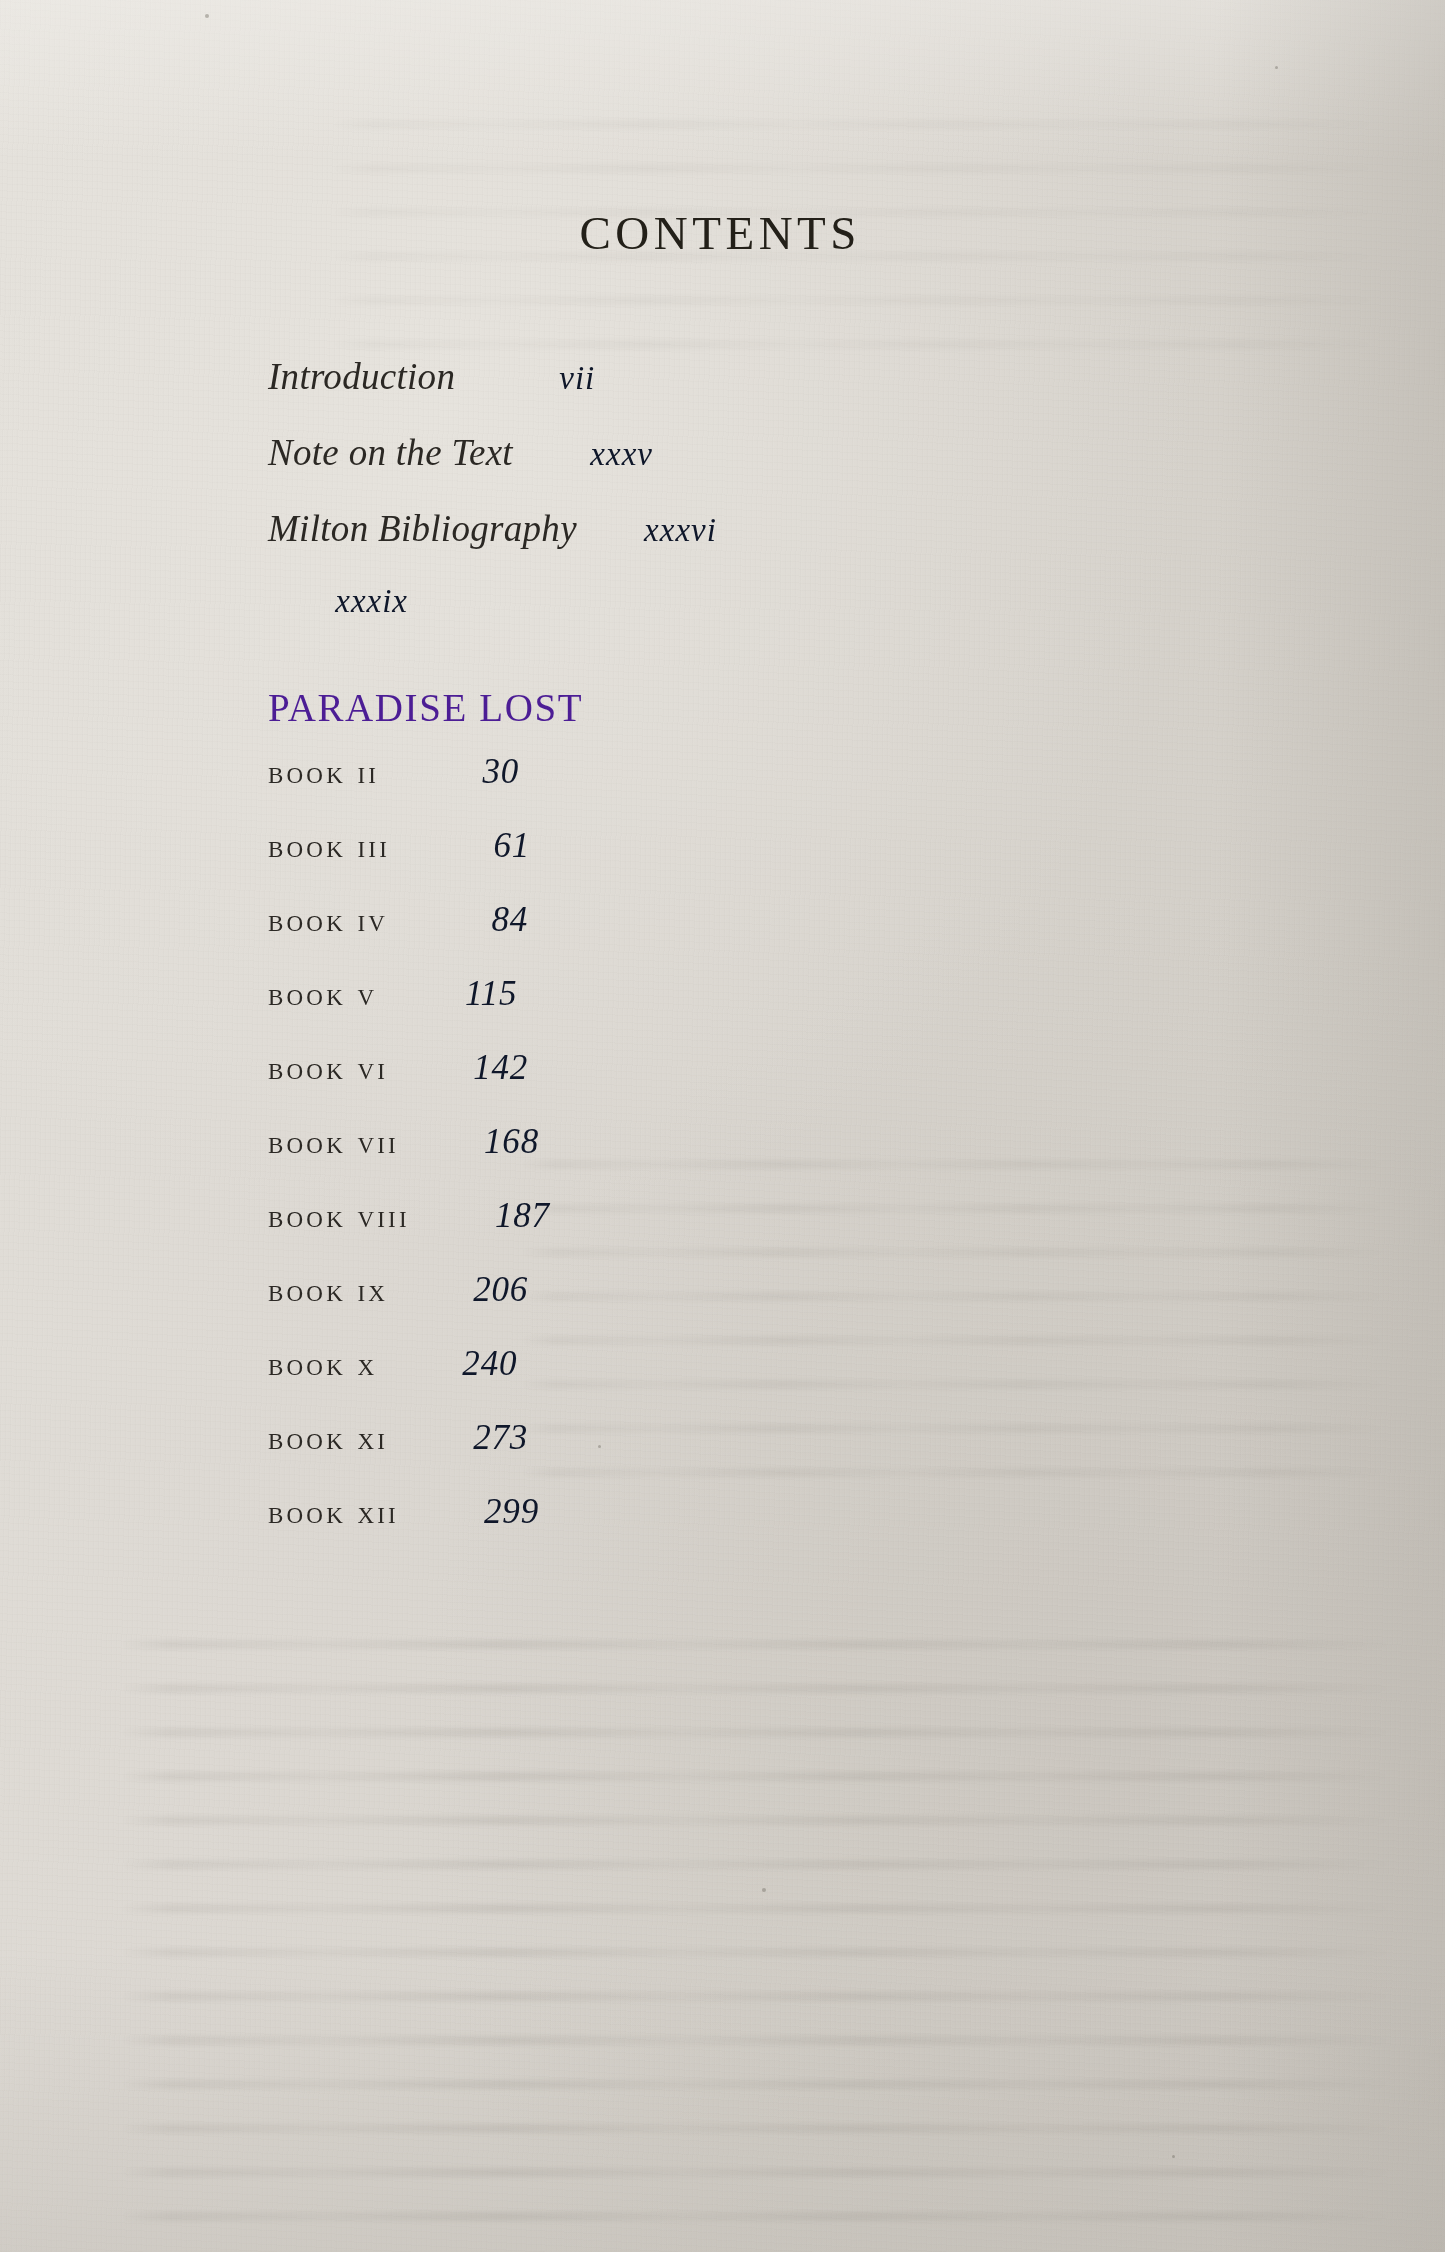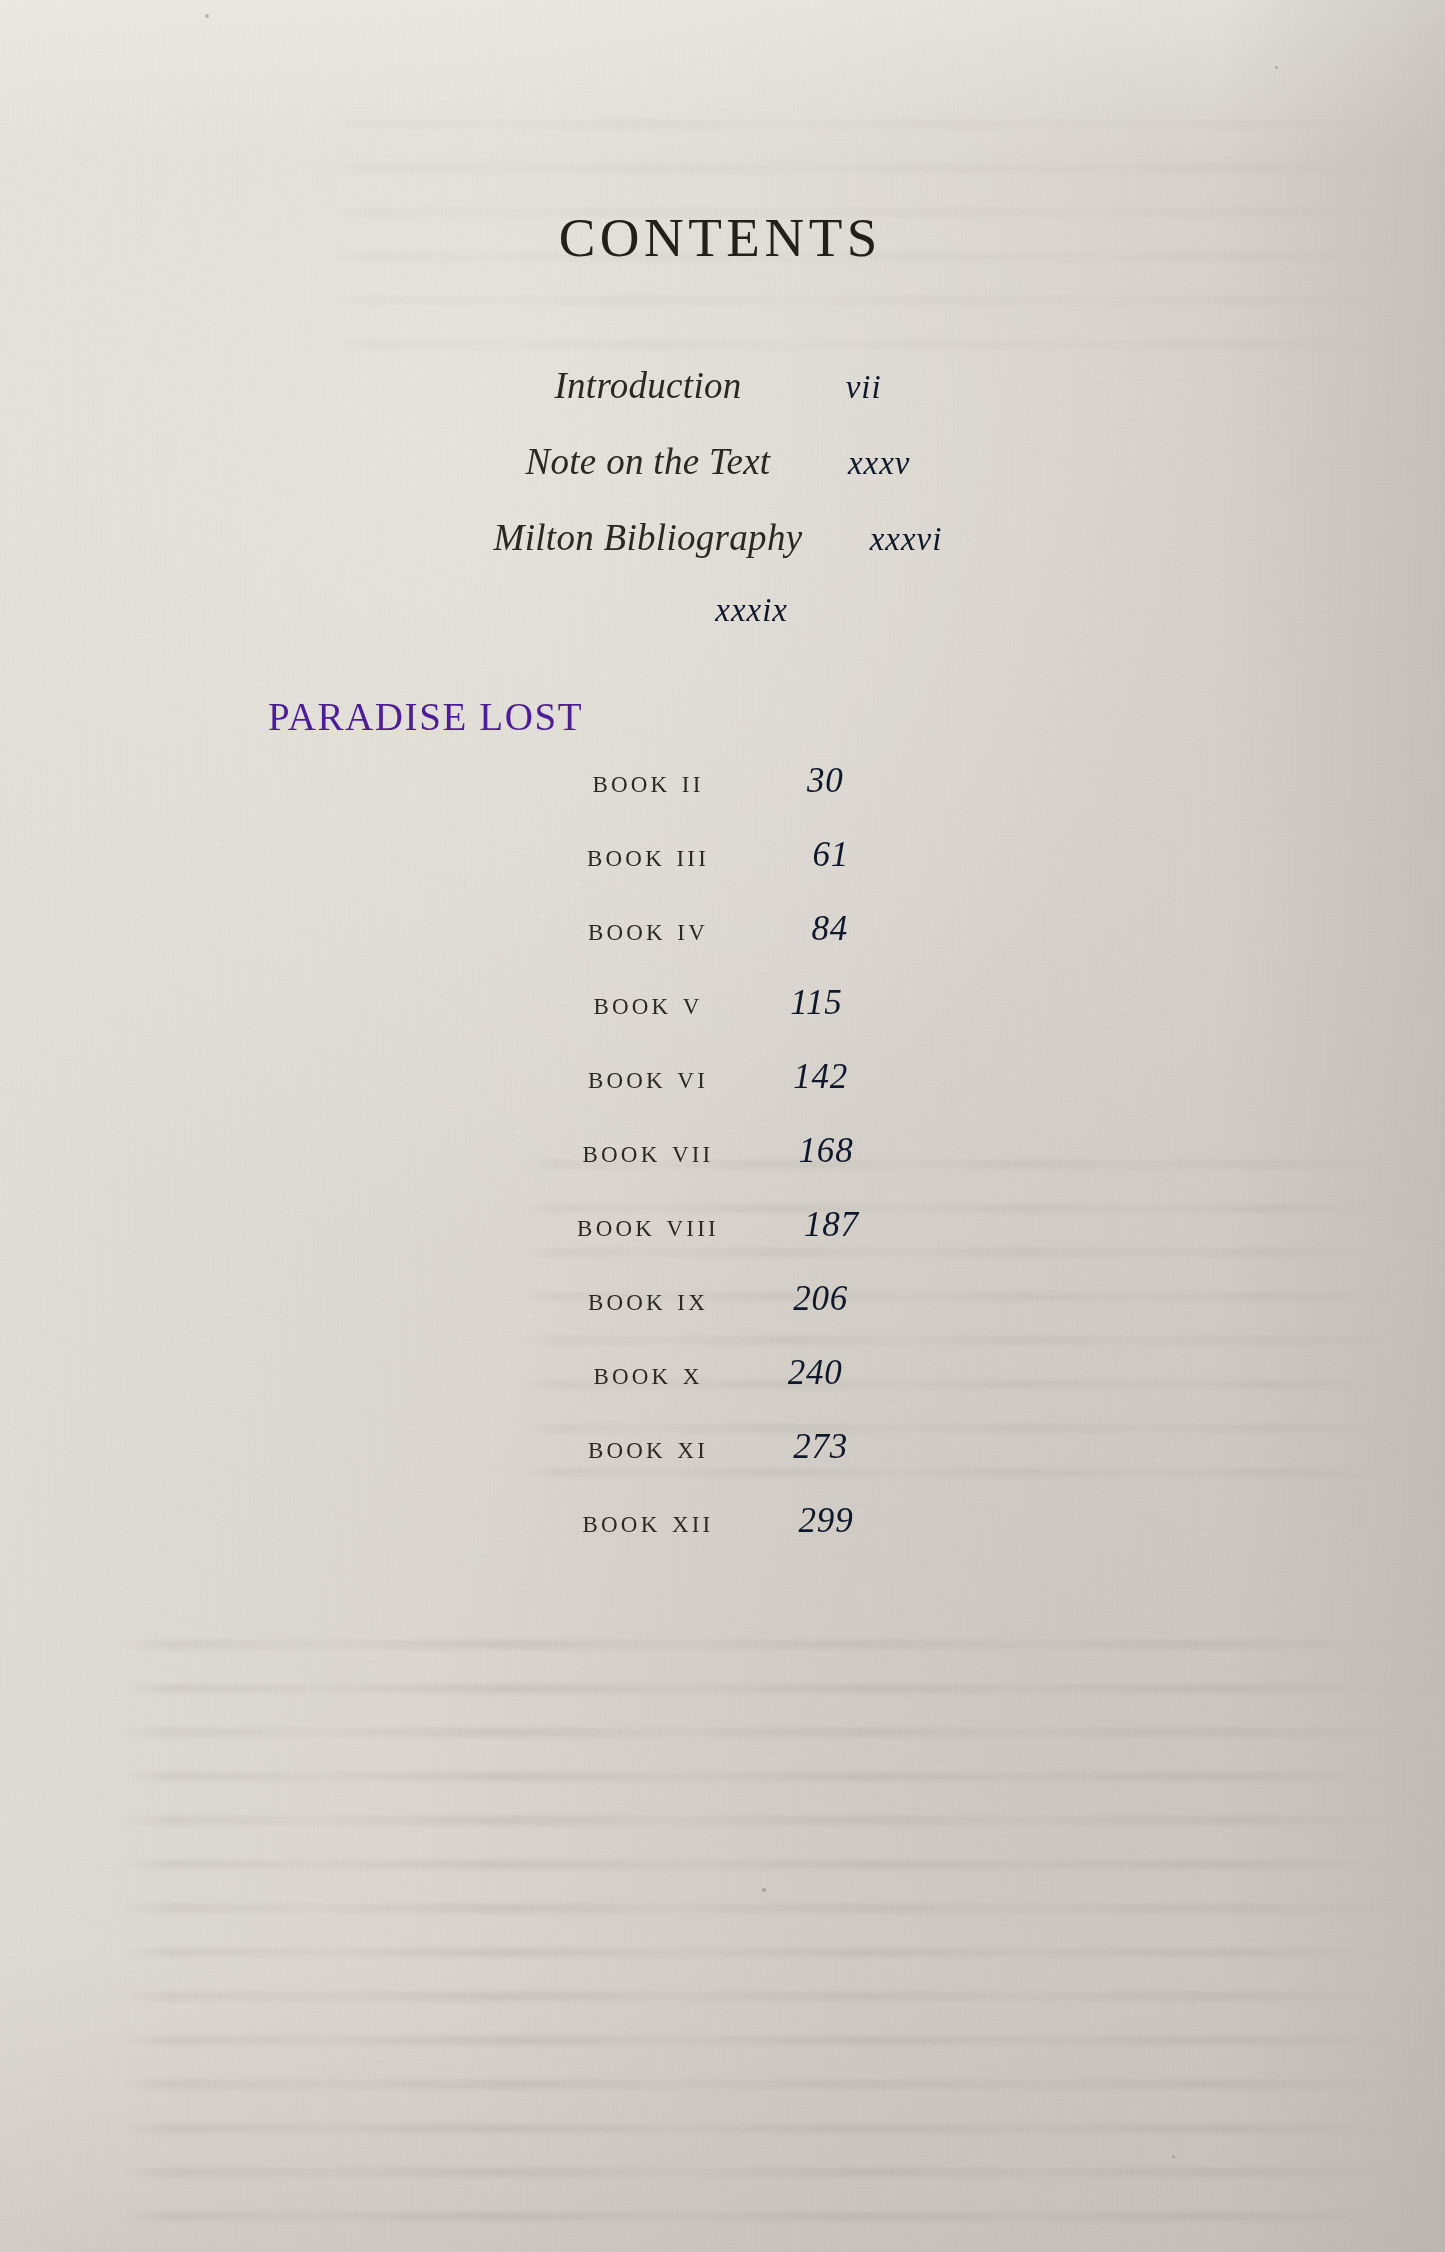--- a/index.html
+++ b/index.html
@@ -90,34 +90,34 @@
     position: absolute;
     left: 268px;
     top: 0;
     width: 900px;
   }
 
   .toc-title {
     margin: 0;
     padding-top: 206px;
     text-align: center;
-    font-size: 55px;
+    font-size: 47px;
     font-weight: normal;
     letter-spacing: 4.5px;
     text-indent: 4.5px;
     font-variant: small-caps;
     color: #232019;
   }
 
   .front-matter { margin-top: 95px; }
 
   .row {
     display: flex;
     align-items: baseline;
-    justify-content: center;
+    justify-content: flex-start;
   }
   .row-front { height: 76px; }
   .row-book  { height: 74px; }
 
   .entry-title-italic {
     font-style: italic;
     font-size: 37px;
     letter-spacing: 0.3px;
     color: #2b2824;
     white-space: nowrap;

